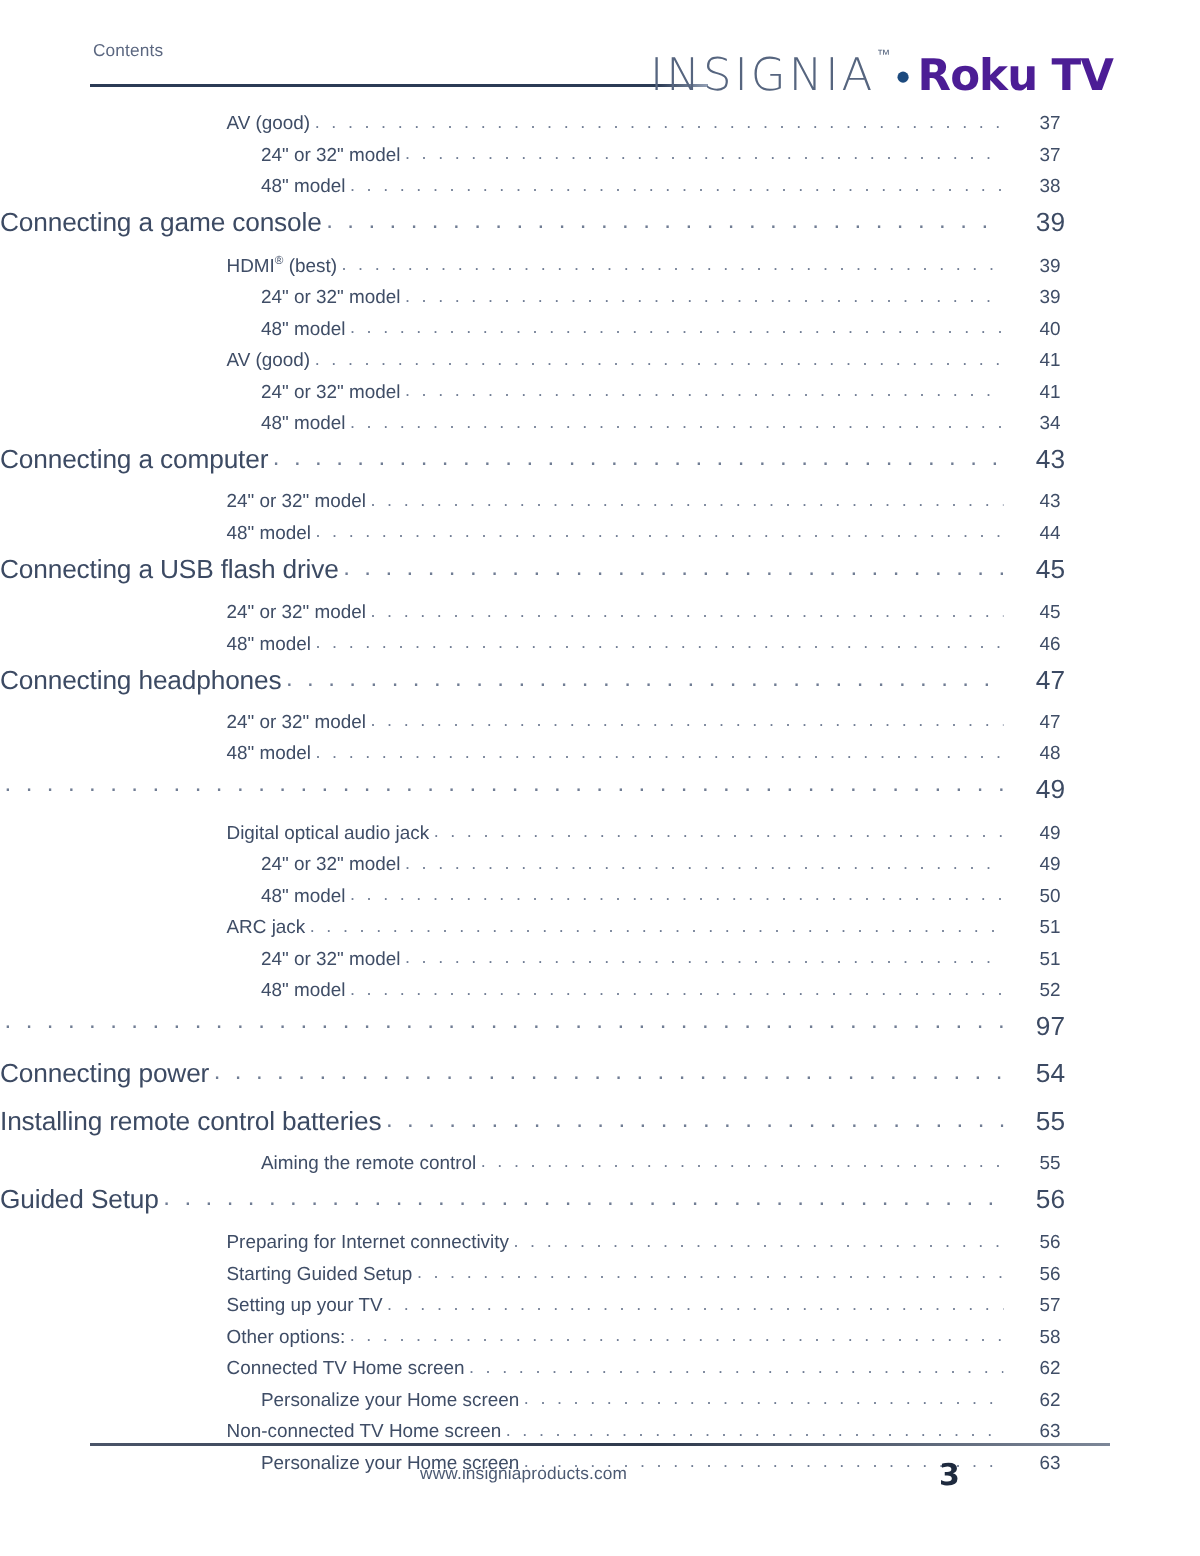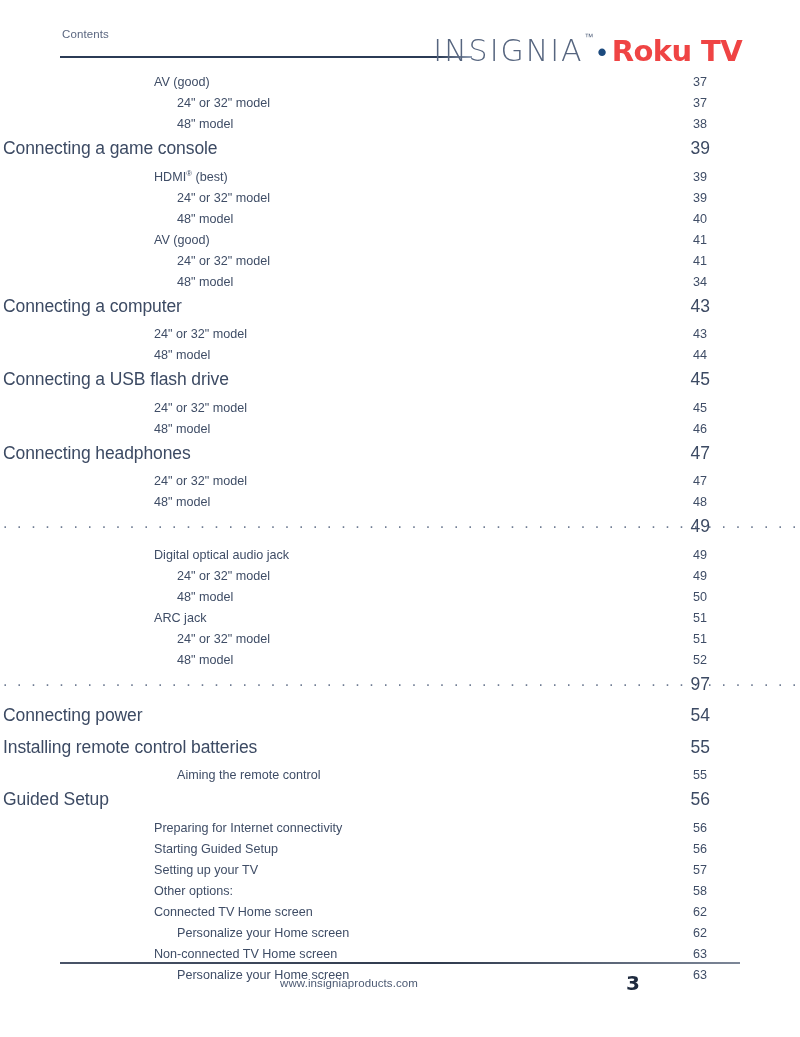--- a/index.html
+++ b/index.html
@@ -78,40 +78,39 @@
     font-size: 26px;
     color: #1c4a7e;
     margin: 0 5px 0 4px;
     line-height: 1;
     font-weight: bold;
   }
   .logo-roku {
     font-family: "DejaVu Sans", sans-serif;
     font-size: 29px;
     font-weight: bold;
-    color: #ef4444;
+    color: #4c1d95;
     letter-spacing: -0.6px;
     line-height: 1;
   }
 
   
   .toc {
     position: absolute;
     left: 0;
     top: 75px;
     width: 800px;
   }
   .toc-row {
     position: relative;
     display: flex;
     align-items: baseline;
     width: 800px;
     box-sizing: border-box;
     padding-right: 128px; 
-    flex-direction: column;
   }
 
   .toc-title {
     white-space: nowrap;
     flex: 0 0 auto;
   }
   .leader {
     flex: 1 1 auto;
     overflow: hidden;
     white-space: nowrap;

